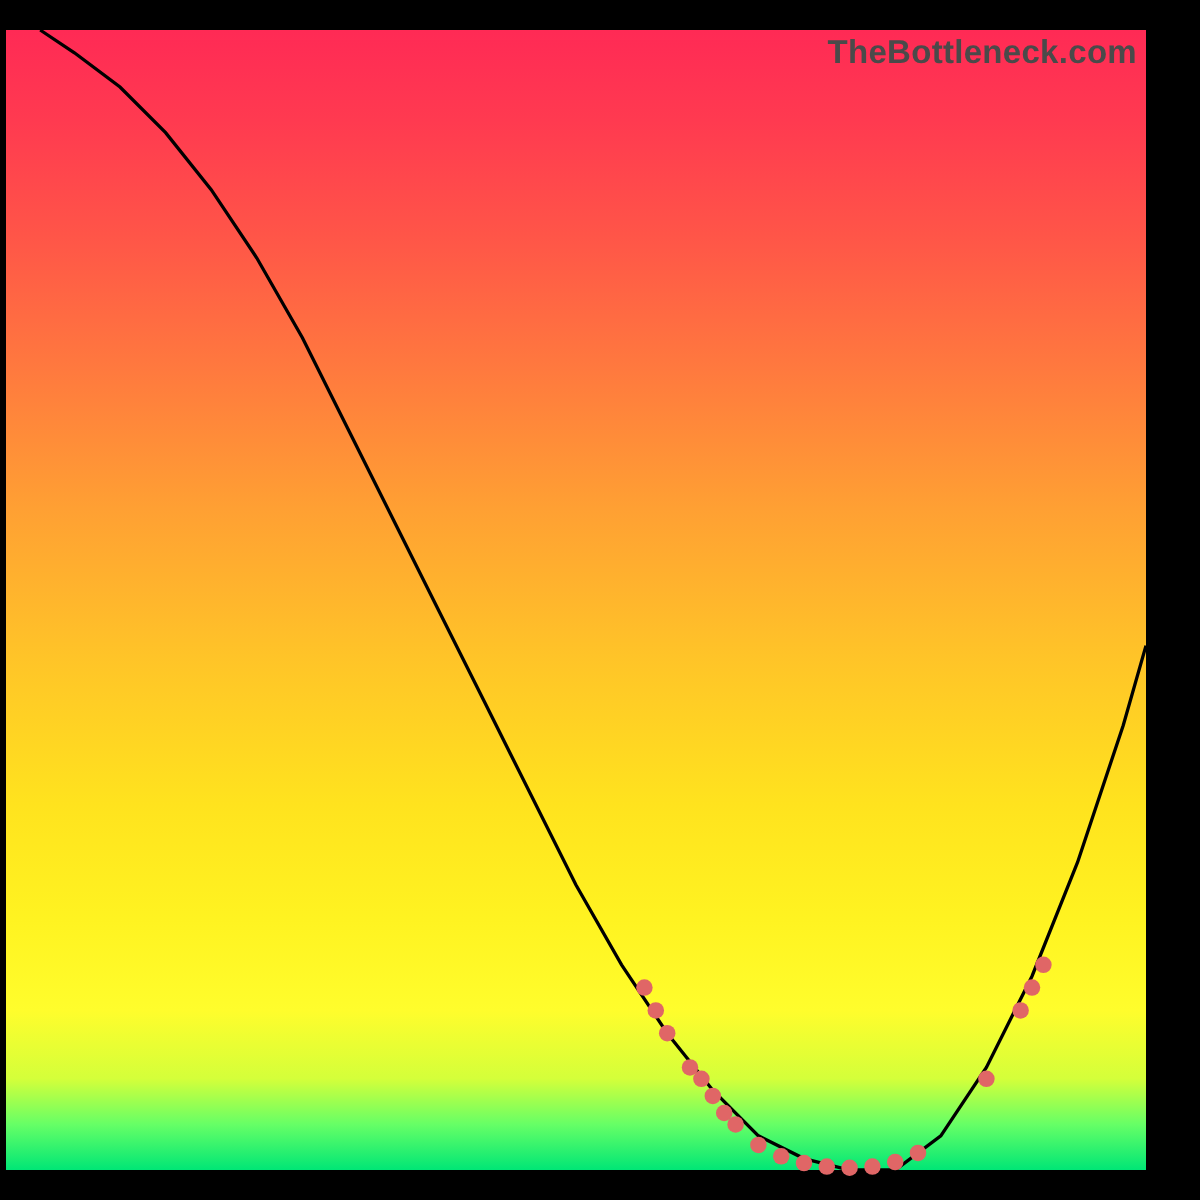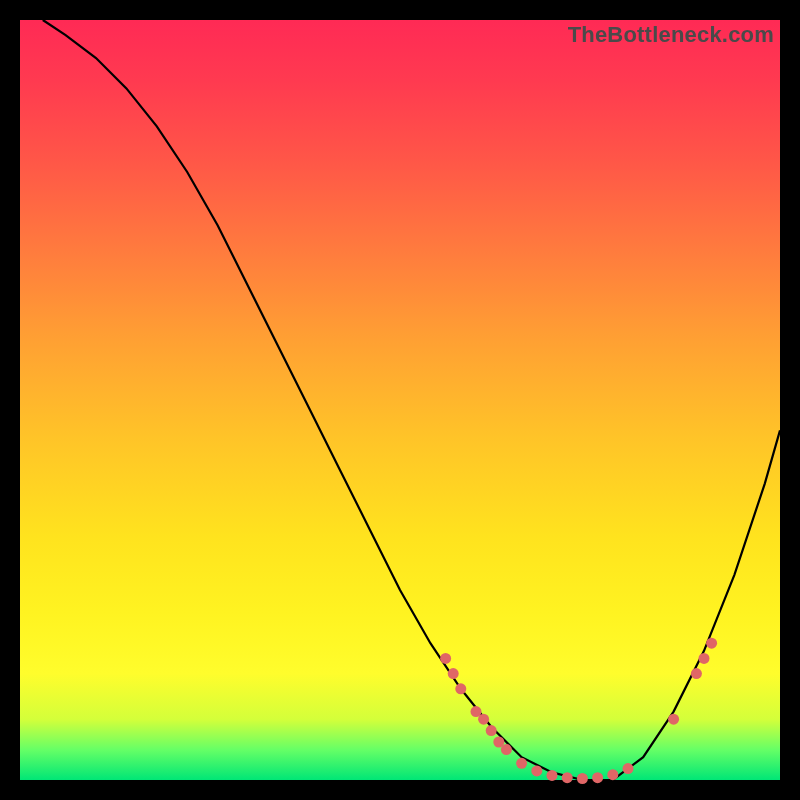--- a/index.html
+++ b/index.html
@@ -1,19 +1,19 @@
 <!DOCTYPE html>
 <html><head>
 <meta charset="utf-8">
 <style>
   * { margin: 0; padding: 0; box-sizing: border-box; }
   html, body { width: 800px; height: 800px; background: #000; overflow: hidden; }
   .chart-container {
     position: absolute;
-    left: 20px;
+    left: 4px;
     top: 20px;
     width: 760px;
     height: 760px;
   }
   .plot-area {
     position: absolute;
     left: 0;
     top: 0;
     width: 760px;
     height: 760px;

